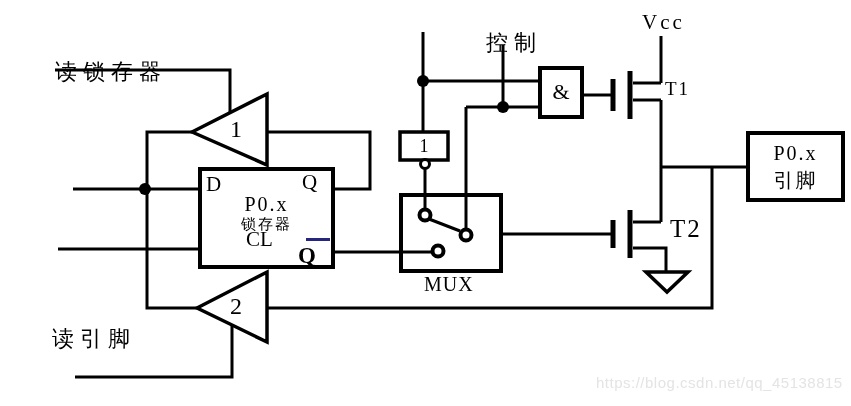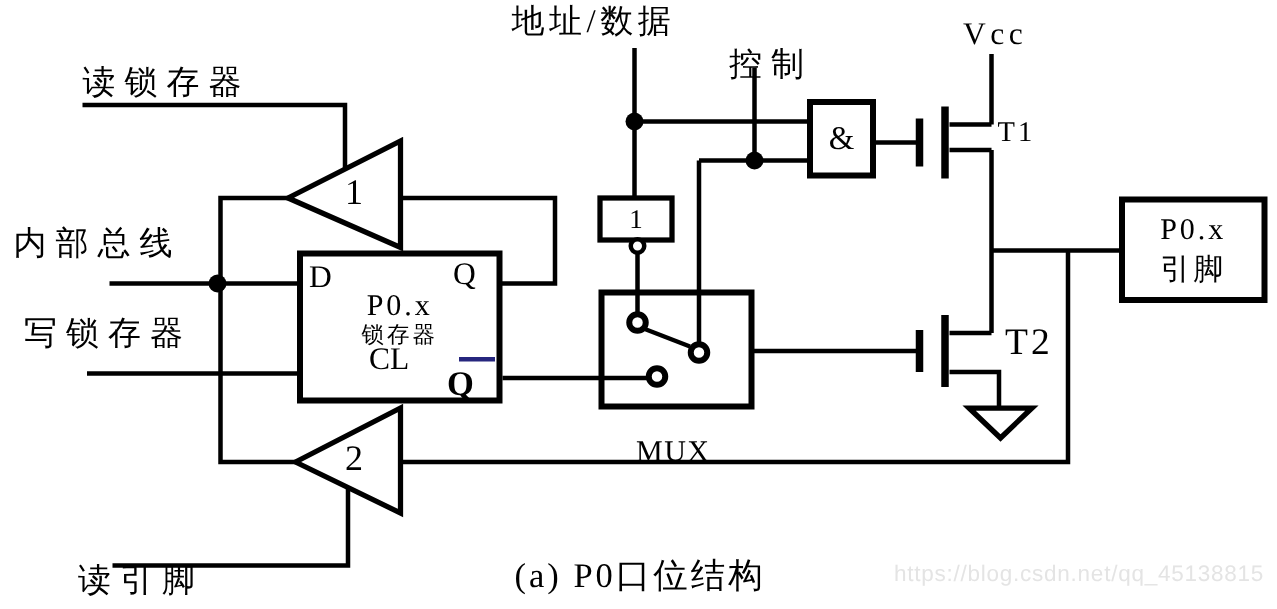--- a/index.html
+++ b/index.html
@@ -95,44 +95,40 @@
     <circle class="dot" cx="145" cy="189" r="6"></circle>
     <circle class="dot" cx="423" cy="81" r="6"></circle>
     <circle class="dot" cx="503" cy="107" r="6"></circle>
 
     <path class="bar" d="M613,79 V111"></path>
     <path class="bar" d="M630,71 V119"></path>
     <path class="bar" d="M613,220 V248"></path>
     <path class="bar" d="M630,210 V258"></path>
   </svg>
 
-  <span class="lbl cjk" style="left:55px;top:43px;">读锁存器</span>
-  <span class="lbl cjk" style="left:9px;top:150px;">内部总线</span>
-  <span class="lbl cjk" style="left:16px;top:210px;">写锁存器</span>
-  <span class="lbl cjk" style="left:52px;top:327px;margin-top:48px;">读引脚</span>
-  <span class="lbl cjk2" style="left:341px;top:2px;letter-spacing:3px;">地址/数据</span>
+  <span class="lbl cjk" style="left:55px;top:60px;">读锁存器</span>
+  <span class="lbl cjk" style="left:52px;top:327px;">读引脚</span>
   <span class="lbl cjk" style="left:486px;top:19px;margin-top:12px;">控制</span>
   <span class="lbl" style="left:642px;top:11px;font-size:21px;letter-spacing:3px;font-family:Liberation Serif, serif;">Vcc</span>
   <span class="lbl" style="left:665px;top:79px;font-size:19px;letter-spacing:2px;text-align:right;">T1</span>
   <span class="lbl" style="left:670px;top:215px;font-size:25px;letter-spacing:2px;">T2</span>
   <span class="lbl gate-num" style="left:230px;top:116px;">1</span>
   <span class="lbl gate-num" style="left:230px;top:293px;">2</span>
   <span class="lbl centered inv-lbl">1</span>
   <span class="lbl centered amp-lbl">&amp;</span>
 
   <span class="lbl latch-pin" style="left:206px;top:173px;">D</span>
   <span class="lbl latch-pin" style="left:302px;top:171px;">Q</span>
   <span class="lbl centered" style="left:200px;top:193px;width:133px;font-size:20px;letter-spacing:2px;">P0.x</span>
   <span class="lbl centered" style="left:200px;top:216px;width:133px;font-size:15px;letter-spacing:2px;">锁存器</span>
   <span class="lbl latch-pin" style="left:202px;top:228px;margin-left:44px;">CL</span>
   <span class="lbl qbar" style="left:298px;top:243px;">Q</span>
   <span class="qbar-bar"></span>
 
-  <span class="lbl" style="left:424px;top:290px;font-size:20px;letter-spacing:1px;">MUX</span>
+  <span class="lbl" style="left:424px;top:273px;font-size:20px;letter-spacing:1px;">MUX</span>
 
   <div class="pinbox-text">
     <span>P0.x</span>
     <span>引脚</span>
   </div>
 
-  <span class="lbl caption">(a) P0口位结构</span>
   <span class="lbl watermark">https://blog.csdn.net/qq_45138815</span>
 </div>
 
 </body></html>

